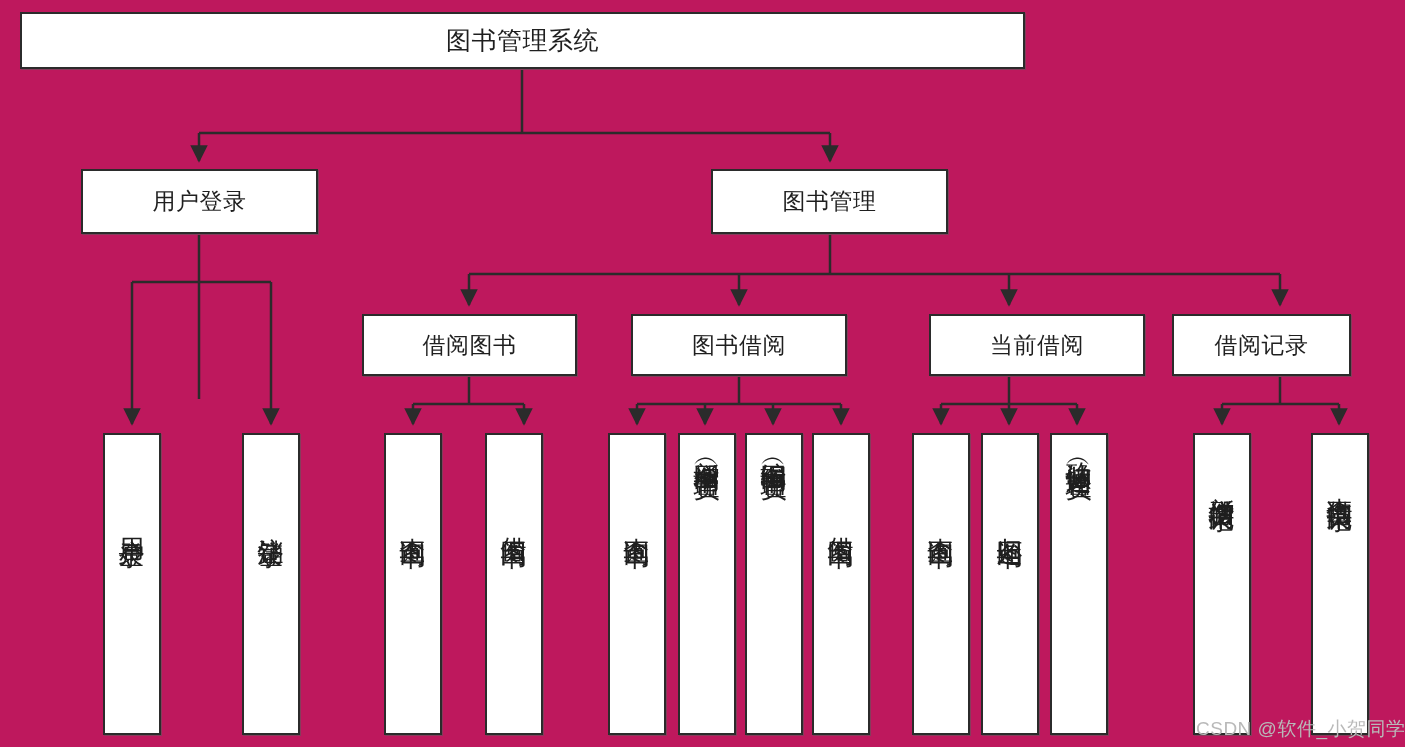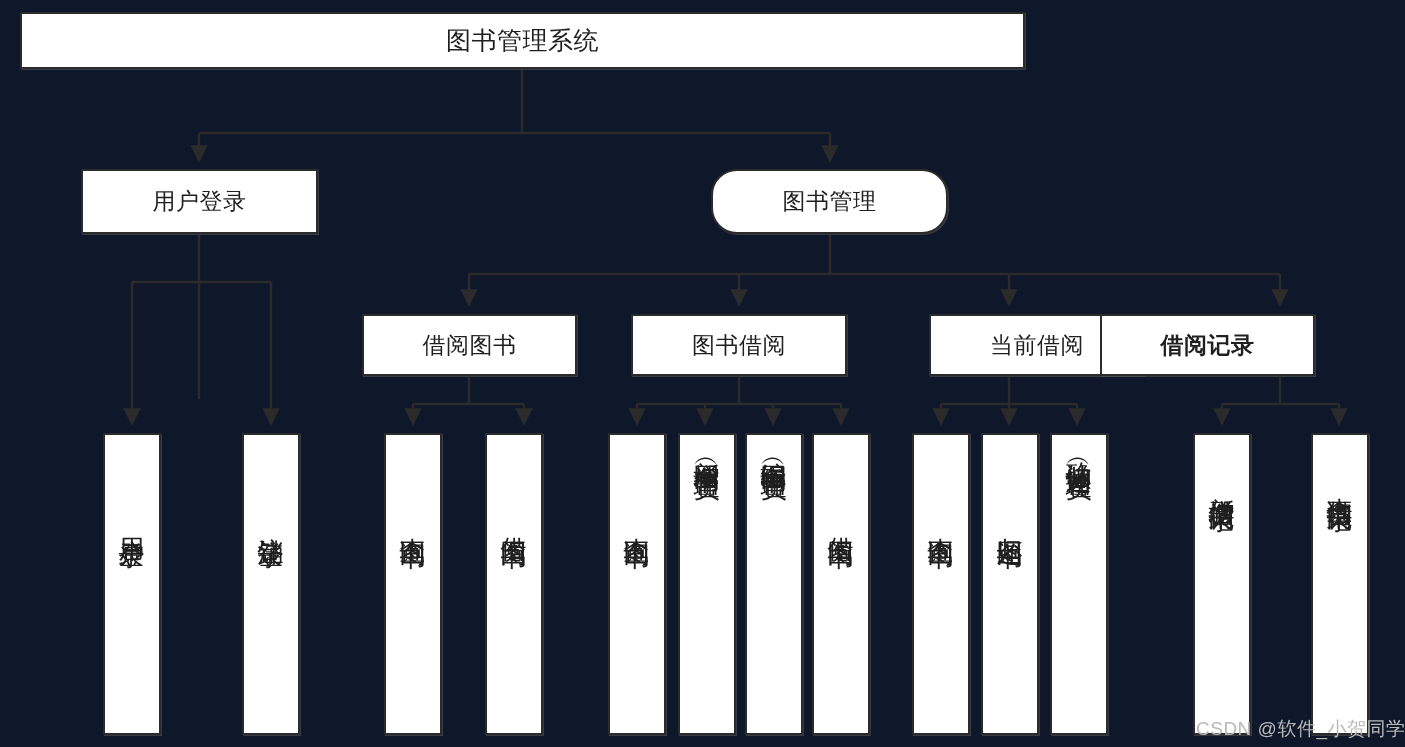--- a/index.html
+++ b/index.html
@@ -10,21 +10,21 @@
     background: #ffffff;
   }
   body {
     font-family: "Liberation Sans", "DejaVu Sans", sans-serif;
     color: #1a1a1a;
   }
   #canvas {
     position: relative;
     width: 1405px;
     height: 747px;
-    background: #0f172a;
+    background: #be185d;
     overflow: hidden;
   }
   svg.connectors {
     position: absolute;
     left: 0;
     top: 0;
     width: 1405px;
     height: 747px;
     pointer-events: none;
   }
@@ -126,37 +126,37 @@
   </svg>
 
   <div class="node root" style="left:20px; top:12px; width:1005px; height:57px;">
     <span class="label">图书管理系统</span>
   </div>
 
   <div class="node branch" style="left:81px; top:169px; width:237px; height:65px;">
     <span class="label">用户登录</span>
   </div>
 
-  <div class="node branch" style="left:711px; top:169px; width:237px; height:65px;border-radius:26px;">
+  <div class="node branch" style="left:711px; top:169px; width:237px; height:65px;">
     <span class="label">图书管理</span>
   </div>
 
   <div class="node branch" style="left:362px; top:314px; width:215px; height:62px;">
     <span class="label">借阅图书</span>
   </div>
 
   <div class="node branch" style="left:631px; top:314px; width:216px; height:62px;">
     <span class="label">图书借阅</span>
   </div>
 
   <div class="node branch" style="left:901px; top:314px; width:216px; height:62px;margin-left:28px;">
     <span class="label">当前借阅</span>
   </div>
 
-  <div class="node branch" style="left:1100px; top:314px; width:215px; height:62px;font-weight:bold;">
+  <div class="node branch" style="left:1172px; top:314px; width:179px; height:62px;">
     <span class="label">借阅记录</span>
   </div>
 
   <div class="node leaf" style="left:103px; top:433px; width:58px; height:302px; padding-top:82px;">
     <span class="label">用户登录</span>
   </div>
 
   <div class="node leaf" style="left:242px; top:433px; width:58px; height:302px; padding-top:82px;">
     <span class="label">注销登录</span>
   </div>

